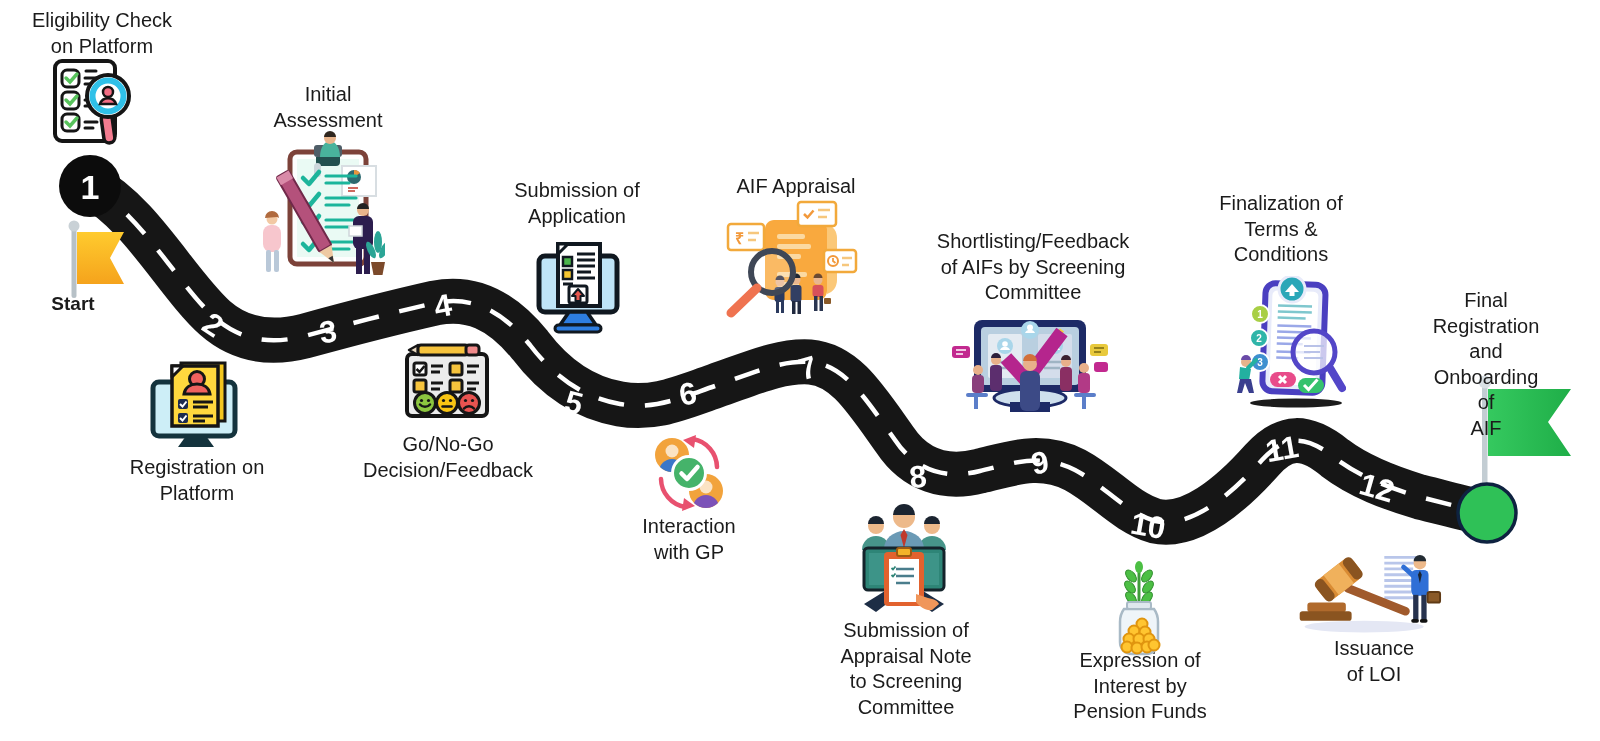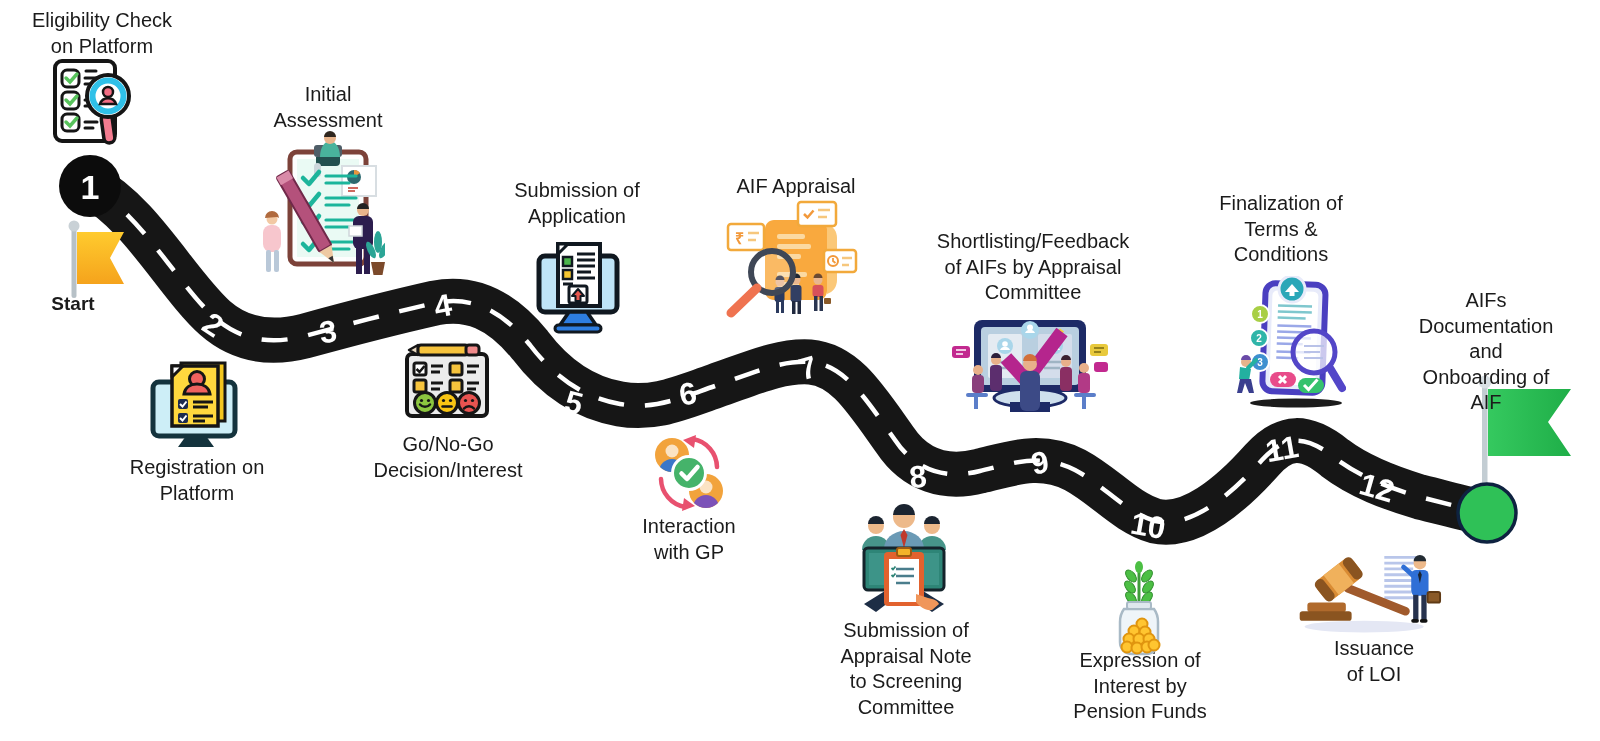--- a/index.html
+++ b/index.html
@@ -112,40 +112,40 @@
 
   <div class="lbl" id="lbl2">Registration on
 Platform</div>
   <div class="lbl" id="lbl1">Eligibility Check
 on Platform</div>
   <div class="lbl" id="lbl3">Initial
 Assessment</div>
   <div class="lbl" id="lbl4">Submission of
 Application</div>
   <div class="lbl" id="lbl5">Go/No-Go
-Decision/Interest</div>
+Decision/Feedback</div>
   <div class="lbl" id="lbl6">Interaction
 with GP</div>
   <div class="lbl" id="lbl7">AIF Appraisal</div>
   <div class="lbl" id="lbl8">Submission of
 Appraisal Note
 to Screening
 Committee</div>
   <div class="lbl" id="lbl9">Shortlisting/Feedback
-of AIFs by Appraisal
+of AIFs by Screening
 Committee</div>
   <div class="lbl" id="lbl10">Expression of
 Interest by
 Pension Funds</div>
   <div class="lbl" id="lbl11">Finalization of
 Terms &amp;
 Conditions</div>
   <div class="lbl" id="lbl12">Issuance
 of LOI</div>
-  <div class="lbl" id="lbl13">AIFs Documentation
+  <div class="lbl" id="lbl13">Final Registration
 and Onboarding of
 AIF</div>
   <div class="lbl lbl-bold" id="lbl-start">Start</div>
 
   <svg class="ico" id="ico1" width="82" height="92" viewBox="0 0 82 92">
     <rect x="3" y="5" width="60" height="80" rx="7" fill="#fff" stroke="#151515" stroke-width="4"></rect>
     <g stroke="#151515" stroke-width="3" stroke-linecap="round">
       <path d="M34 15h10"></path>
         <path d="M33 22h12M33 28h8"></path>
         <path d="M33 44h10M33 50h7"></path>

